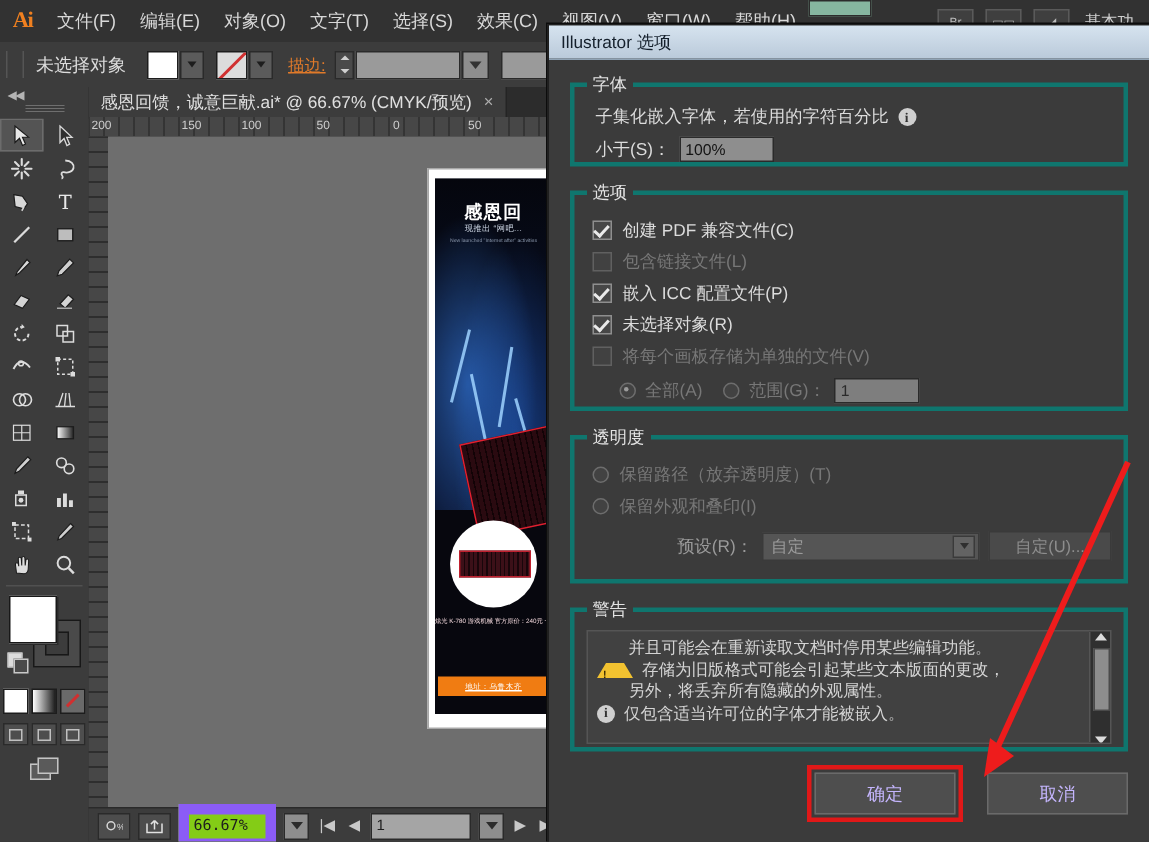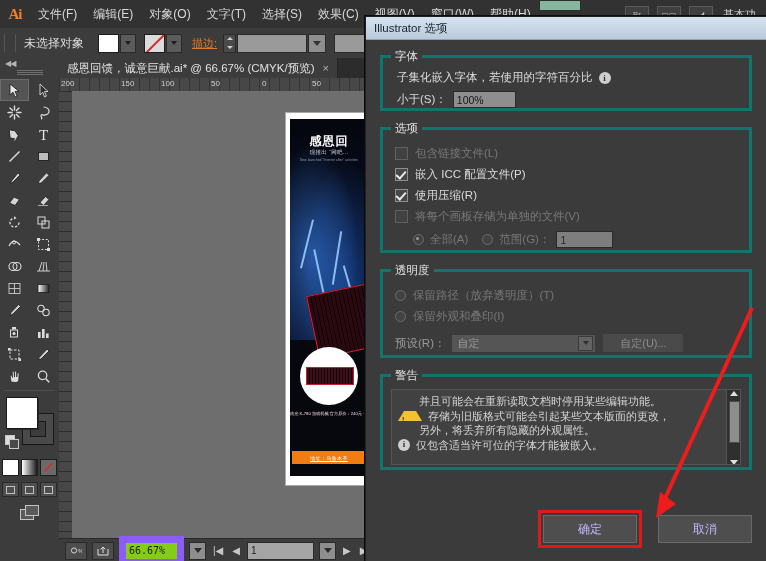--- a/index.html
+++ b/index.html
@@ -260,21 +260,21 @@
     content:"";position:absolute;left:2px;top:0px;width:4px;height:8px;border:solid #eaeaea;
     border-width:0 2px 2px 0;transform:rotate(42deg);
   }
   .cbox.dis{border-color:#606060;background:#414141;}
   .radio-line{display:flex;align-items:center;gap:6px;margin:7px 0 2px 22px;font-size:11.5px;color:#777;}
   .radio{width:9px;height:9px;border-radius:50%;border:1px solid #6d6d6d;background:#424242;position:relative;}
   .radio.on:after{content:"";position:absolute;left:2px;top:2px;width:3px;height:3px;border-radius:50%;background:#9a9a9a;}
   .range-field{width:52px;height:15px;background:#7e7e7e;border:1px solid #2a2a2a;color:#2a2a2a;font-size:10.5px;
     display:flex;align-items:center;padding-left:3px;}
 
-  .preset-row{display:flex;align-items:center;gap:6px;margin:9px 0 2px 4px;}
+  .preset-row{display:flex;align-items:center;gap:6px;margin:9px 0 12px 4px;justify-content:flex-end;}
   .preset-combo{
     width:136px;height:17px;background:#555;border:1px solid #3a3a3a;display:flex;align-items:center;
     justify-content:space-between;padding:0 2px 0 5px;font-size:11px;color:#9a9a9a;
   }
   .preset-combo .arrowbox{width:13px;height:13px;background:#636363;border:1px solid #3a3a3a;display:flex;align-items:center;justify-content:center;}
   .preset-combo .arrowbox .car{border-left:3px solid transparent;border-right:3px solid transparent;border-top:4px solid #2f2f2f;}
   .btn-cust{
     width:80px;height:18px;background:#4a4a4a;border:1px solid #3a3a3a;color:#8d8d8d;font-size:11px;
     display:flex;align-items:center;justify-content:center;
   }
@@ -686,31 +686,35 @@
         </div>
         <div class="pctline">
           <span class="lbl">小于(S)：</span>
           <span class="pct-field">100%</span>
         </div>
       </fieldset>
 
       <fieldset class="group">
         <legend>选项</legend>
 
+        <div class="cb-row">
+          <span class="cbox on"></span>
+          <span>创建 PDF 兼容文件(C)</span>
+        </div>
         <div class="cb-row dis">
           <span class="cbox dis"></span>
           <span>包含链接文件(L)</span>
         </div>
         <div class="cb-row">
           <span class="cbox on"></span>
           <span>嵌入 ICC 配置文件(P)</span>
         </div>
         <div class="cb-row">
           <span class="cbox on"></span>
-          <span>使用压缩(R)</span>
+          <span>未选择对象(R)</span>
         </div>
         <div class="cb-row dis">
           <span class="cbox dis"></span>
           <span>将每个画板存储为单独的文件(V)</span>
         </div>
 
         <div class="radio-line">
           <span class="radio on"></span>
           <span>全部(A)</span>
           <span class="radio" style="margin-left:8px"></span>

